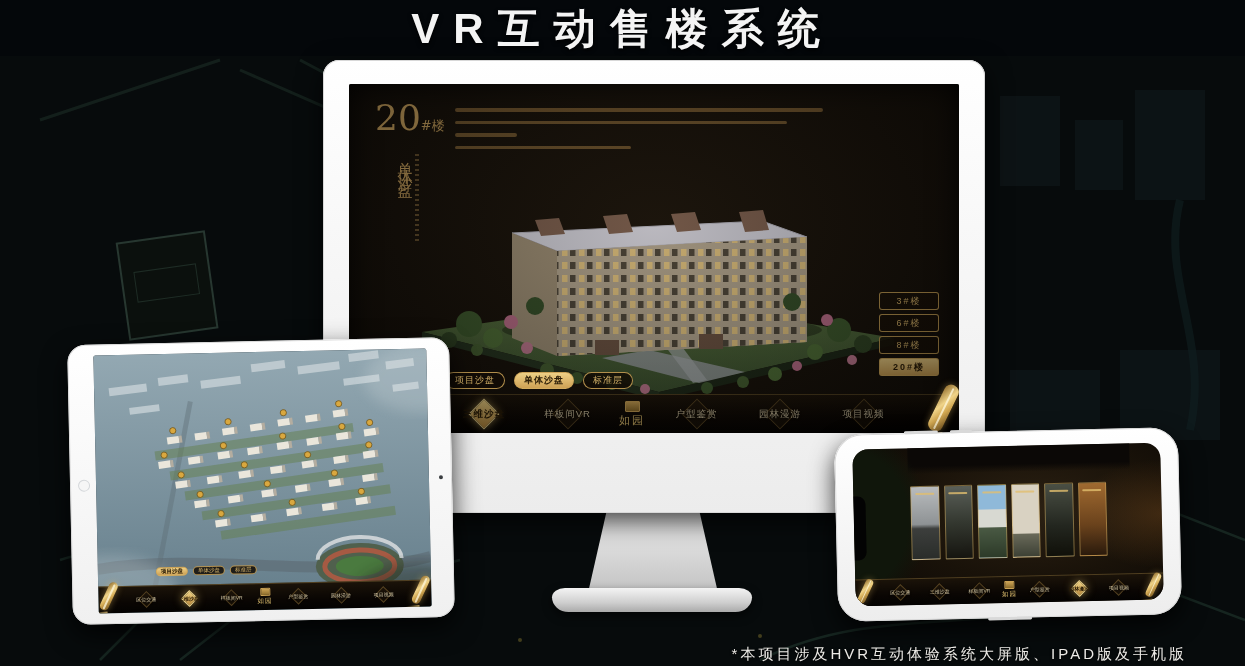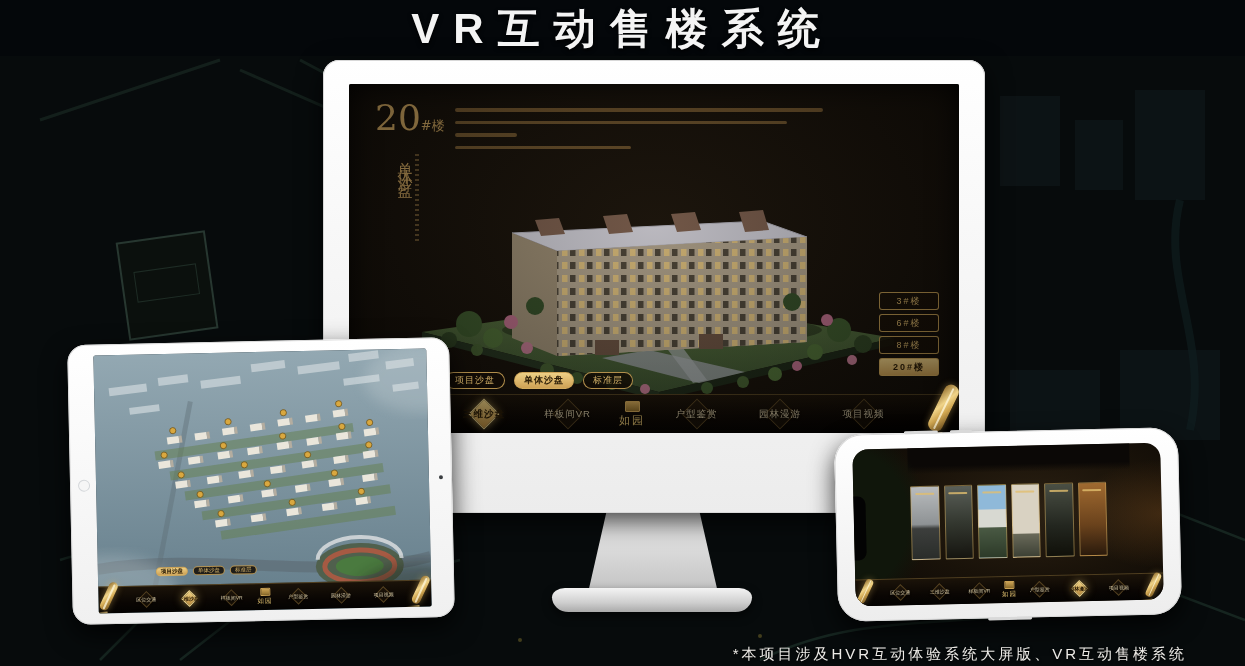--- a/index.html
+++ b/index.html
@@ -499,13 +499,13 @@
           <div class="nav-item">
             <span class="diamond"></span>
             <span class="nav-label">项目视频</span>
           </div>
         </div>
       <div class="scroll s-scroll" style="right:6px;height:26px;width:8px"></div>
     </div>
   </div>
 </div>
 
-<div class="footnote">*本项目涉及HVR互动体验系统大屏版、VR互动售楼系统</div>
+<div class="footnote">*本项目涉及HVR互动体验系统大屏版、IPAD版及手机版</div>
 
 </body></html>

